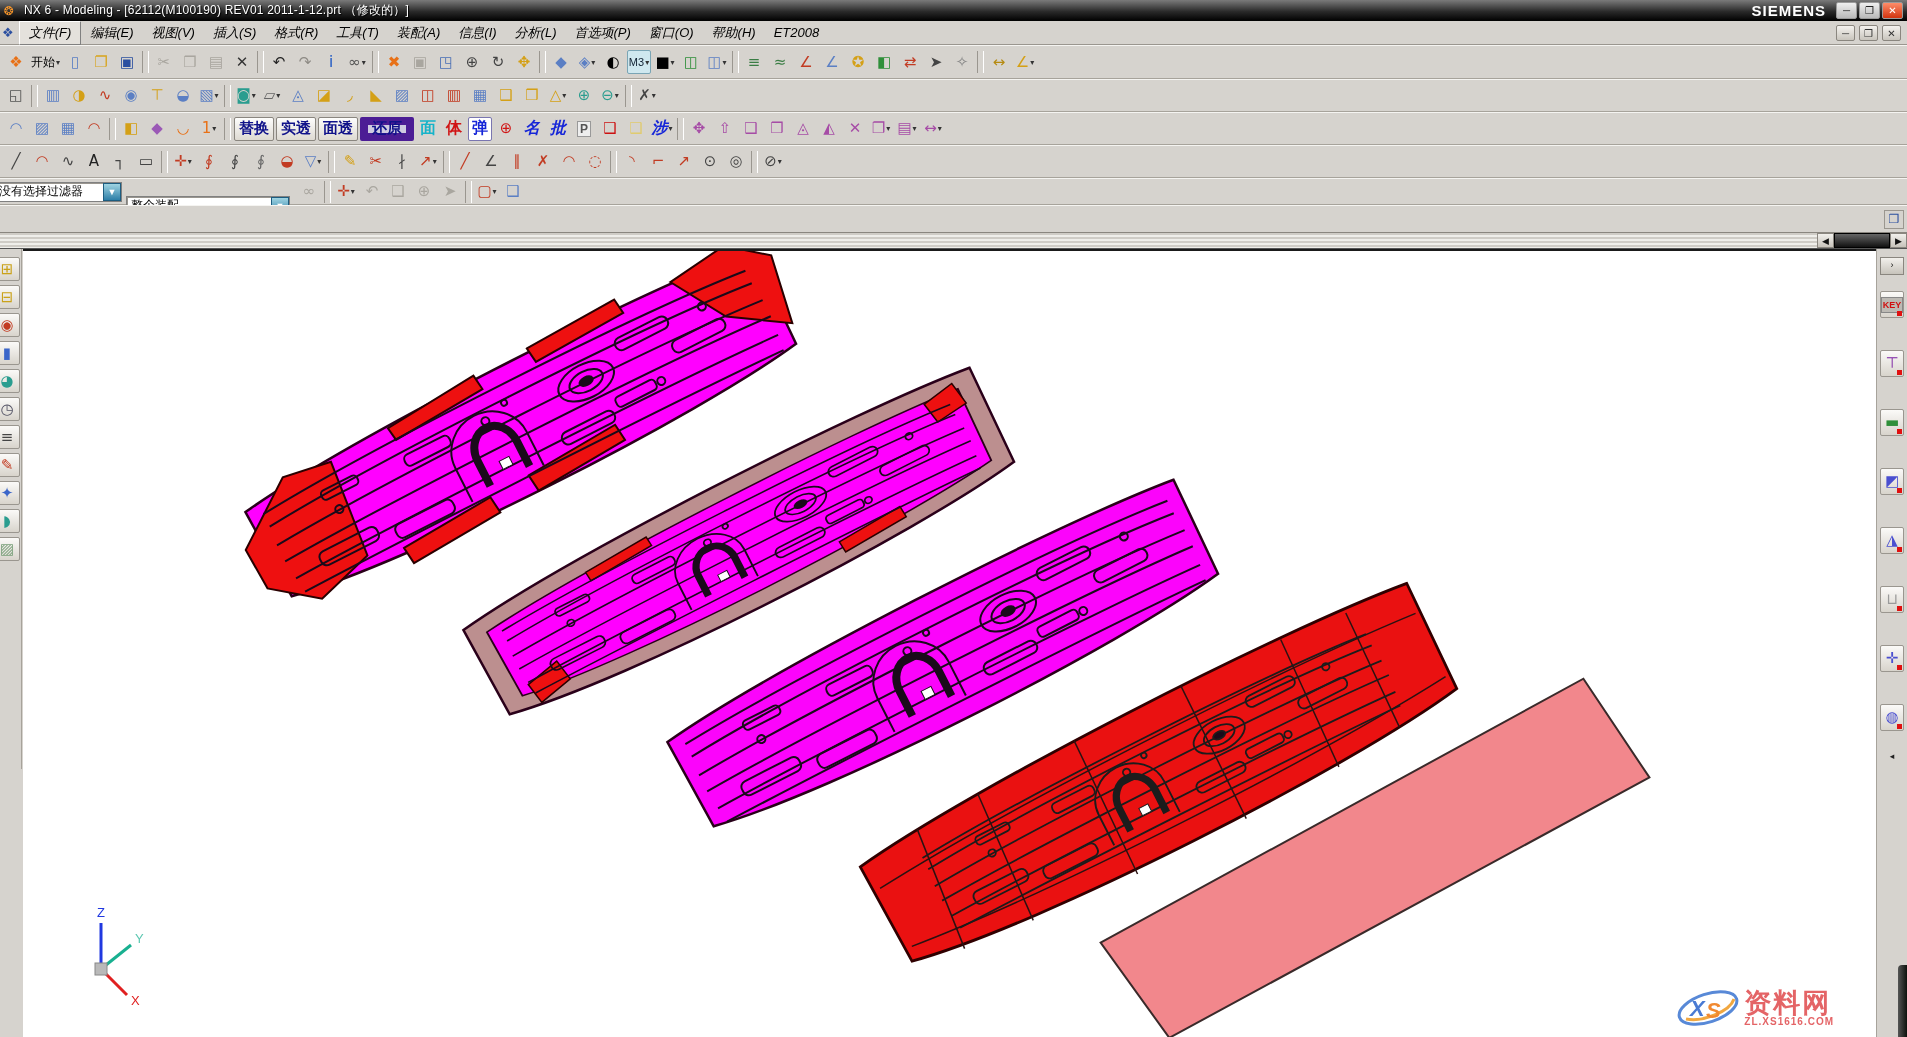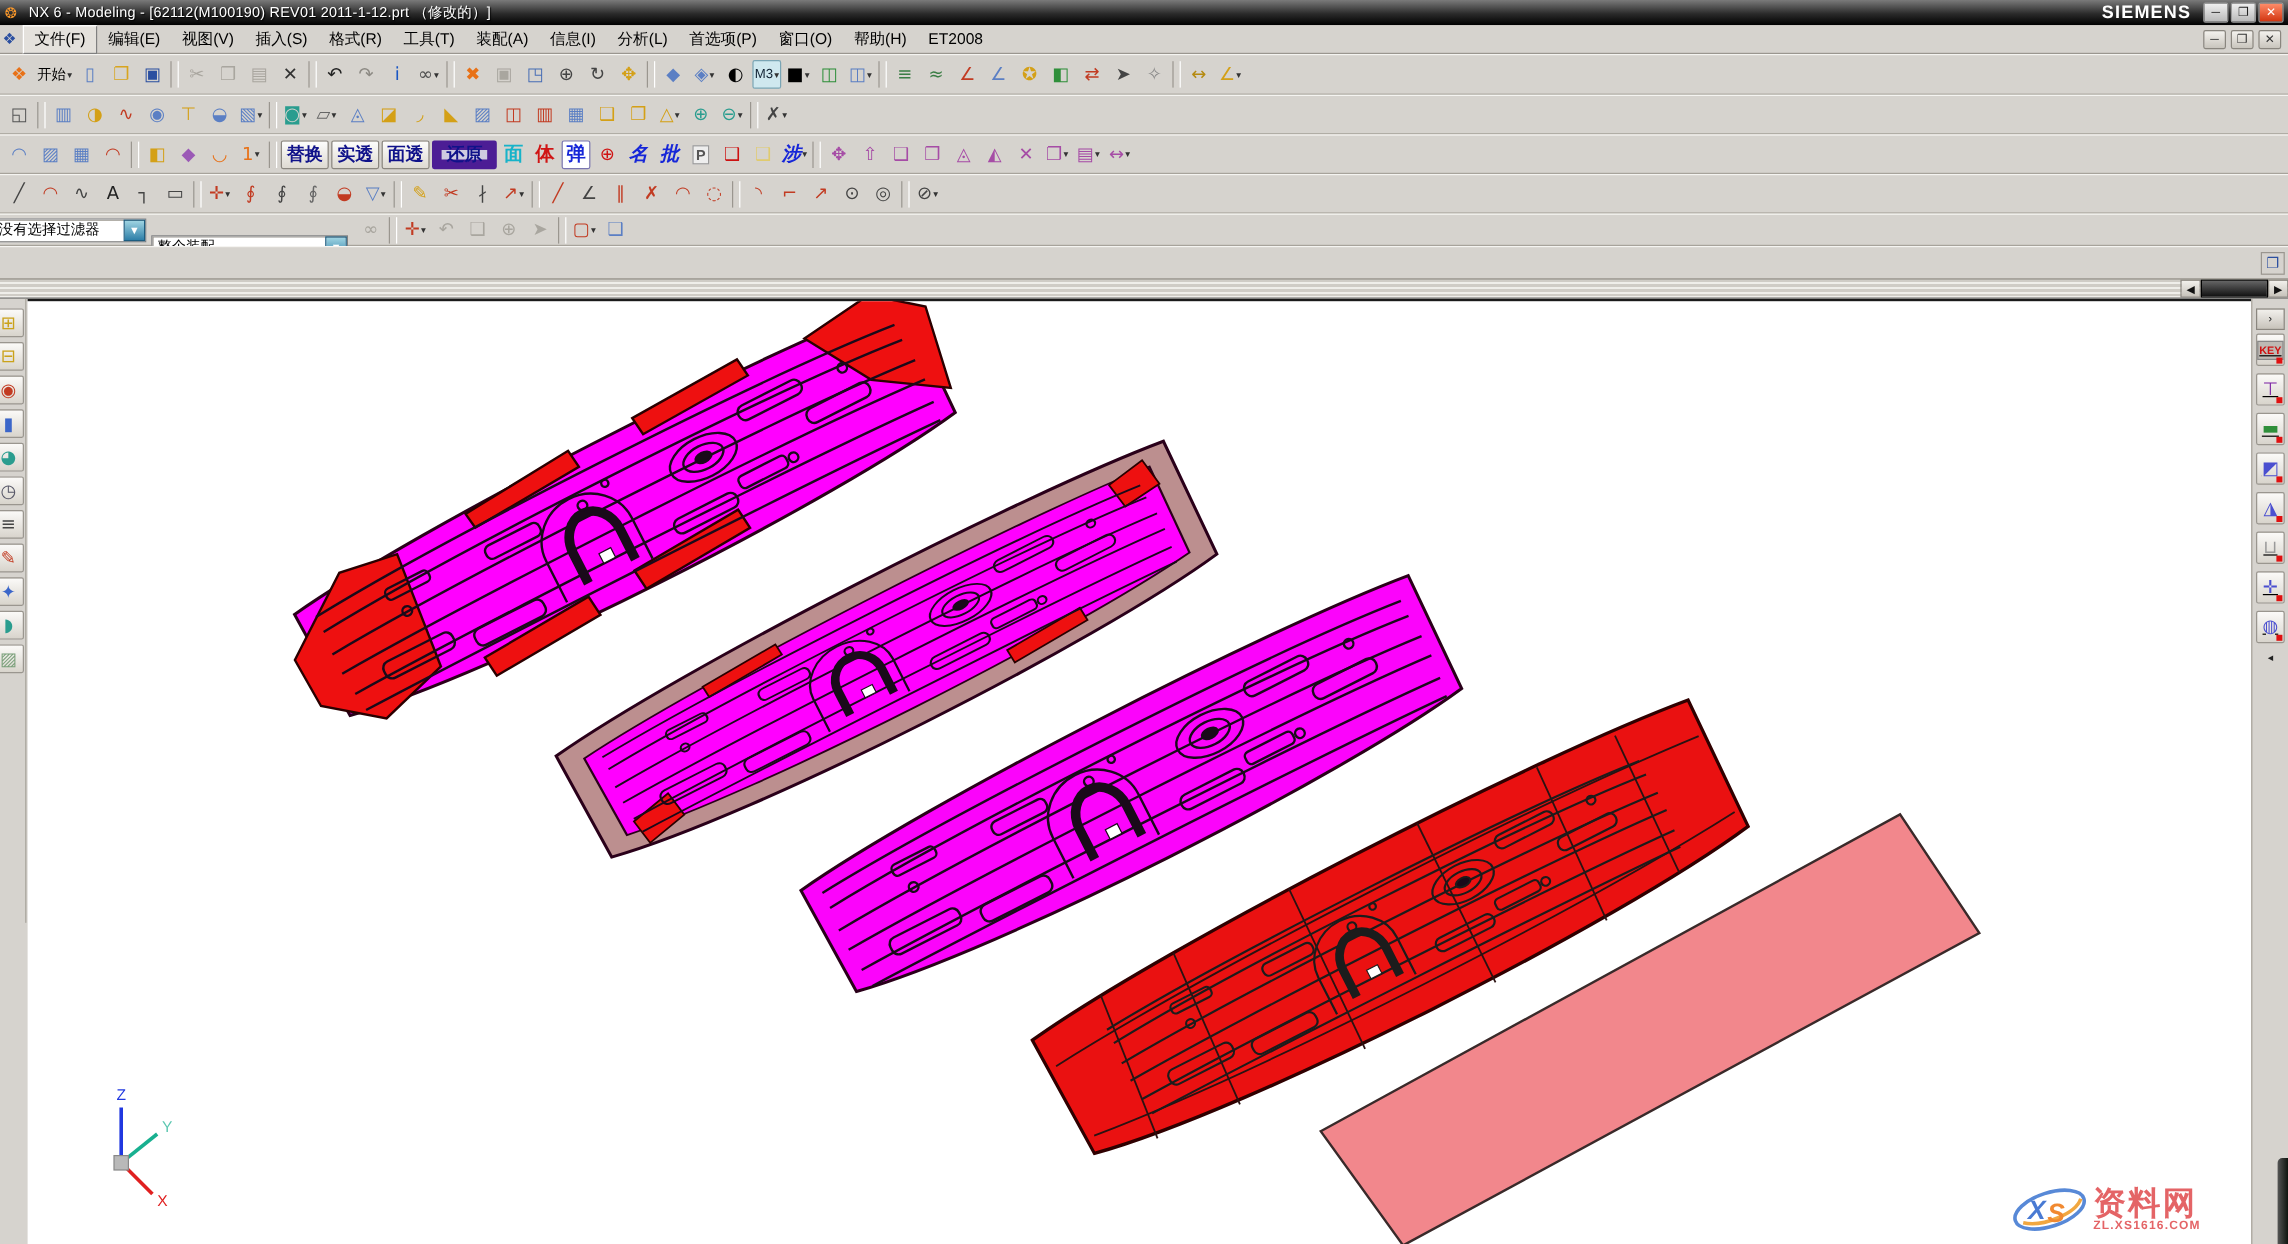--- a/index.html
+++ b/index.html
@@ -16,21 +16,21 @@
   .titlebar .brand { margin-left:auto; margin-right:10px; font-size:15px; font-weight:bold; letter-spacing:1px; }
   .wbtn { width:21px; height:17px; margin-right:2px; border:1px solid #9a9a9a; border-radius:2px;
     background:linear-gradient(#efefef,#b9b9b9); color:#222; font-size:10px; line-height:15px;
     text-align:center; }
   .wbtn.close { background:linear-gradient(#ff8d6a,#d1340f); color:#fff; font-weight:bold; margin-right:4px;}
 
   
   .menubar { position:absolute; left:0; top:21px; width:1907px; height:24px;
     background:#d6d3ce; border-bottom:1px solid #9a968f; display:flex; align-items:center; }
   .menubar .appicon2 { font-size:13px; color:#2b4fa0; margin:0 5px 0 2px; }
-  .menu-item { font-size:13px; color:#000; padding:2px 9px; white-space:nowrap; }
+  .menu-item { font-size:13px; color:#000; padding:2px 9px; white-space:nowrap;font-style:italic; }
   .menu-item:first-of-type { border:1px solid #fff; border-right-color:#808080; border-bottom-color:#808080; background:#e4e1dc; }
   .mdi-ctl { margin-left:auto; display:flex; gap:2px; margin-right:4px; }
   .mdi-ctl .wbtn { width:19px; height:16px; color:#333; background:linear-gradient(#f4f2ee,#c9c5bd); border-color:#8a867f;}
 
   
   .tbrow { position:absolute; left:0; width:1907px; background:#d6d3ce;
     border-top:1px solid #f5f4f1; border-bottom:1px solid #a7a39b;
     display:flex; align-items:center; padding-left:3px; }
   .tbtn { height:24px; min-width:24px; display:flex; align-items:center; justify-content:center;
     border:1px solid transparent; border-radius:2px; position:relative; margin:0 1px; }
@@ -79,22 +79,22 @@
 
   
   .viewport { position:absolute; left:0; top:249px; width:1907px; height:788px; background:#d6d3ce; }
   .leftdock { position:absolute; left:0; top:0; width:22px; height:520px; background:#d6d3ce;
     border-right:1px solid #a7a39b; overflow:hidden; display:flex; flex-direction:column; align-items:flex-start; padding-top:6px;}
   .leftdock .tbtn { width:26px; margin:2px 0 2px -6px; border:1px solid #9a968f; background:linear-gradient(#fbfaf8,#d8d4cc); }
   .canvas { position:absolute; left:23px; top:0; width:1853px; height:788px; background:#fff;
     border-top:2px solid #1a1a1a; }
   .resbar { position:absolute; right:0; top:0; width:31px; height:788px; background:#d6d3ce;
     border-left:1px solid #a7a39b; display:flex; flex-direction:column; align-items:center; padding-top:8px; }
-  .resbar .tbtn { width:17px; height:27px; margin:3px 0; border:1px solid #9a968f;
-    background:linear-gradient(#fbfaf8,#d8d4cc);text-decoration:underline; }
+  .resbar .tbtn { width:17px; height:27px; margin:16px 0; border:1px solid #9a968f;
+    background:linear-gradient(#fbfaf8,#d8d4cc); }
   .resbar .tbtn::after { content:""; position:absolute; right:1px; bottom:1px; width:5px; height:5px; background:#e01010; }
   .resbar .keychip .label { font-size:9px; font-weight:bold; color:#d01010; background:#bdbab4;
     border:1px solid #888; padding:2px 1px; }
   .collapse-arrow { margin-top:4px; font-size:9px; color:#222; }
   .vthumb { position:absolute; right:0; bottom:0; width:9px; height:72px; background:linear-gradient(90deg,#555,#0c120c); border-radius:4px 0 0 0; }
 
   
   .watermark { position:absolute; right:42px; bottom:6px; display:flex; align-items:center; opacity:.92; }
   .wm-text { margin-left:4px; }
   .wm-name { font-size:27px; font-weight:bold; color:#e2575a; letter-spacing:2px;

